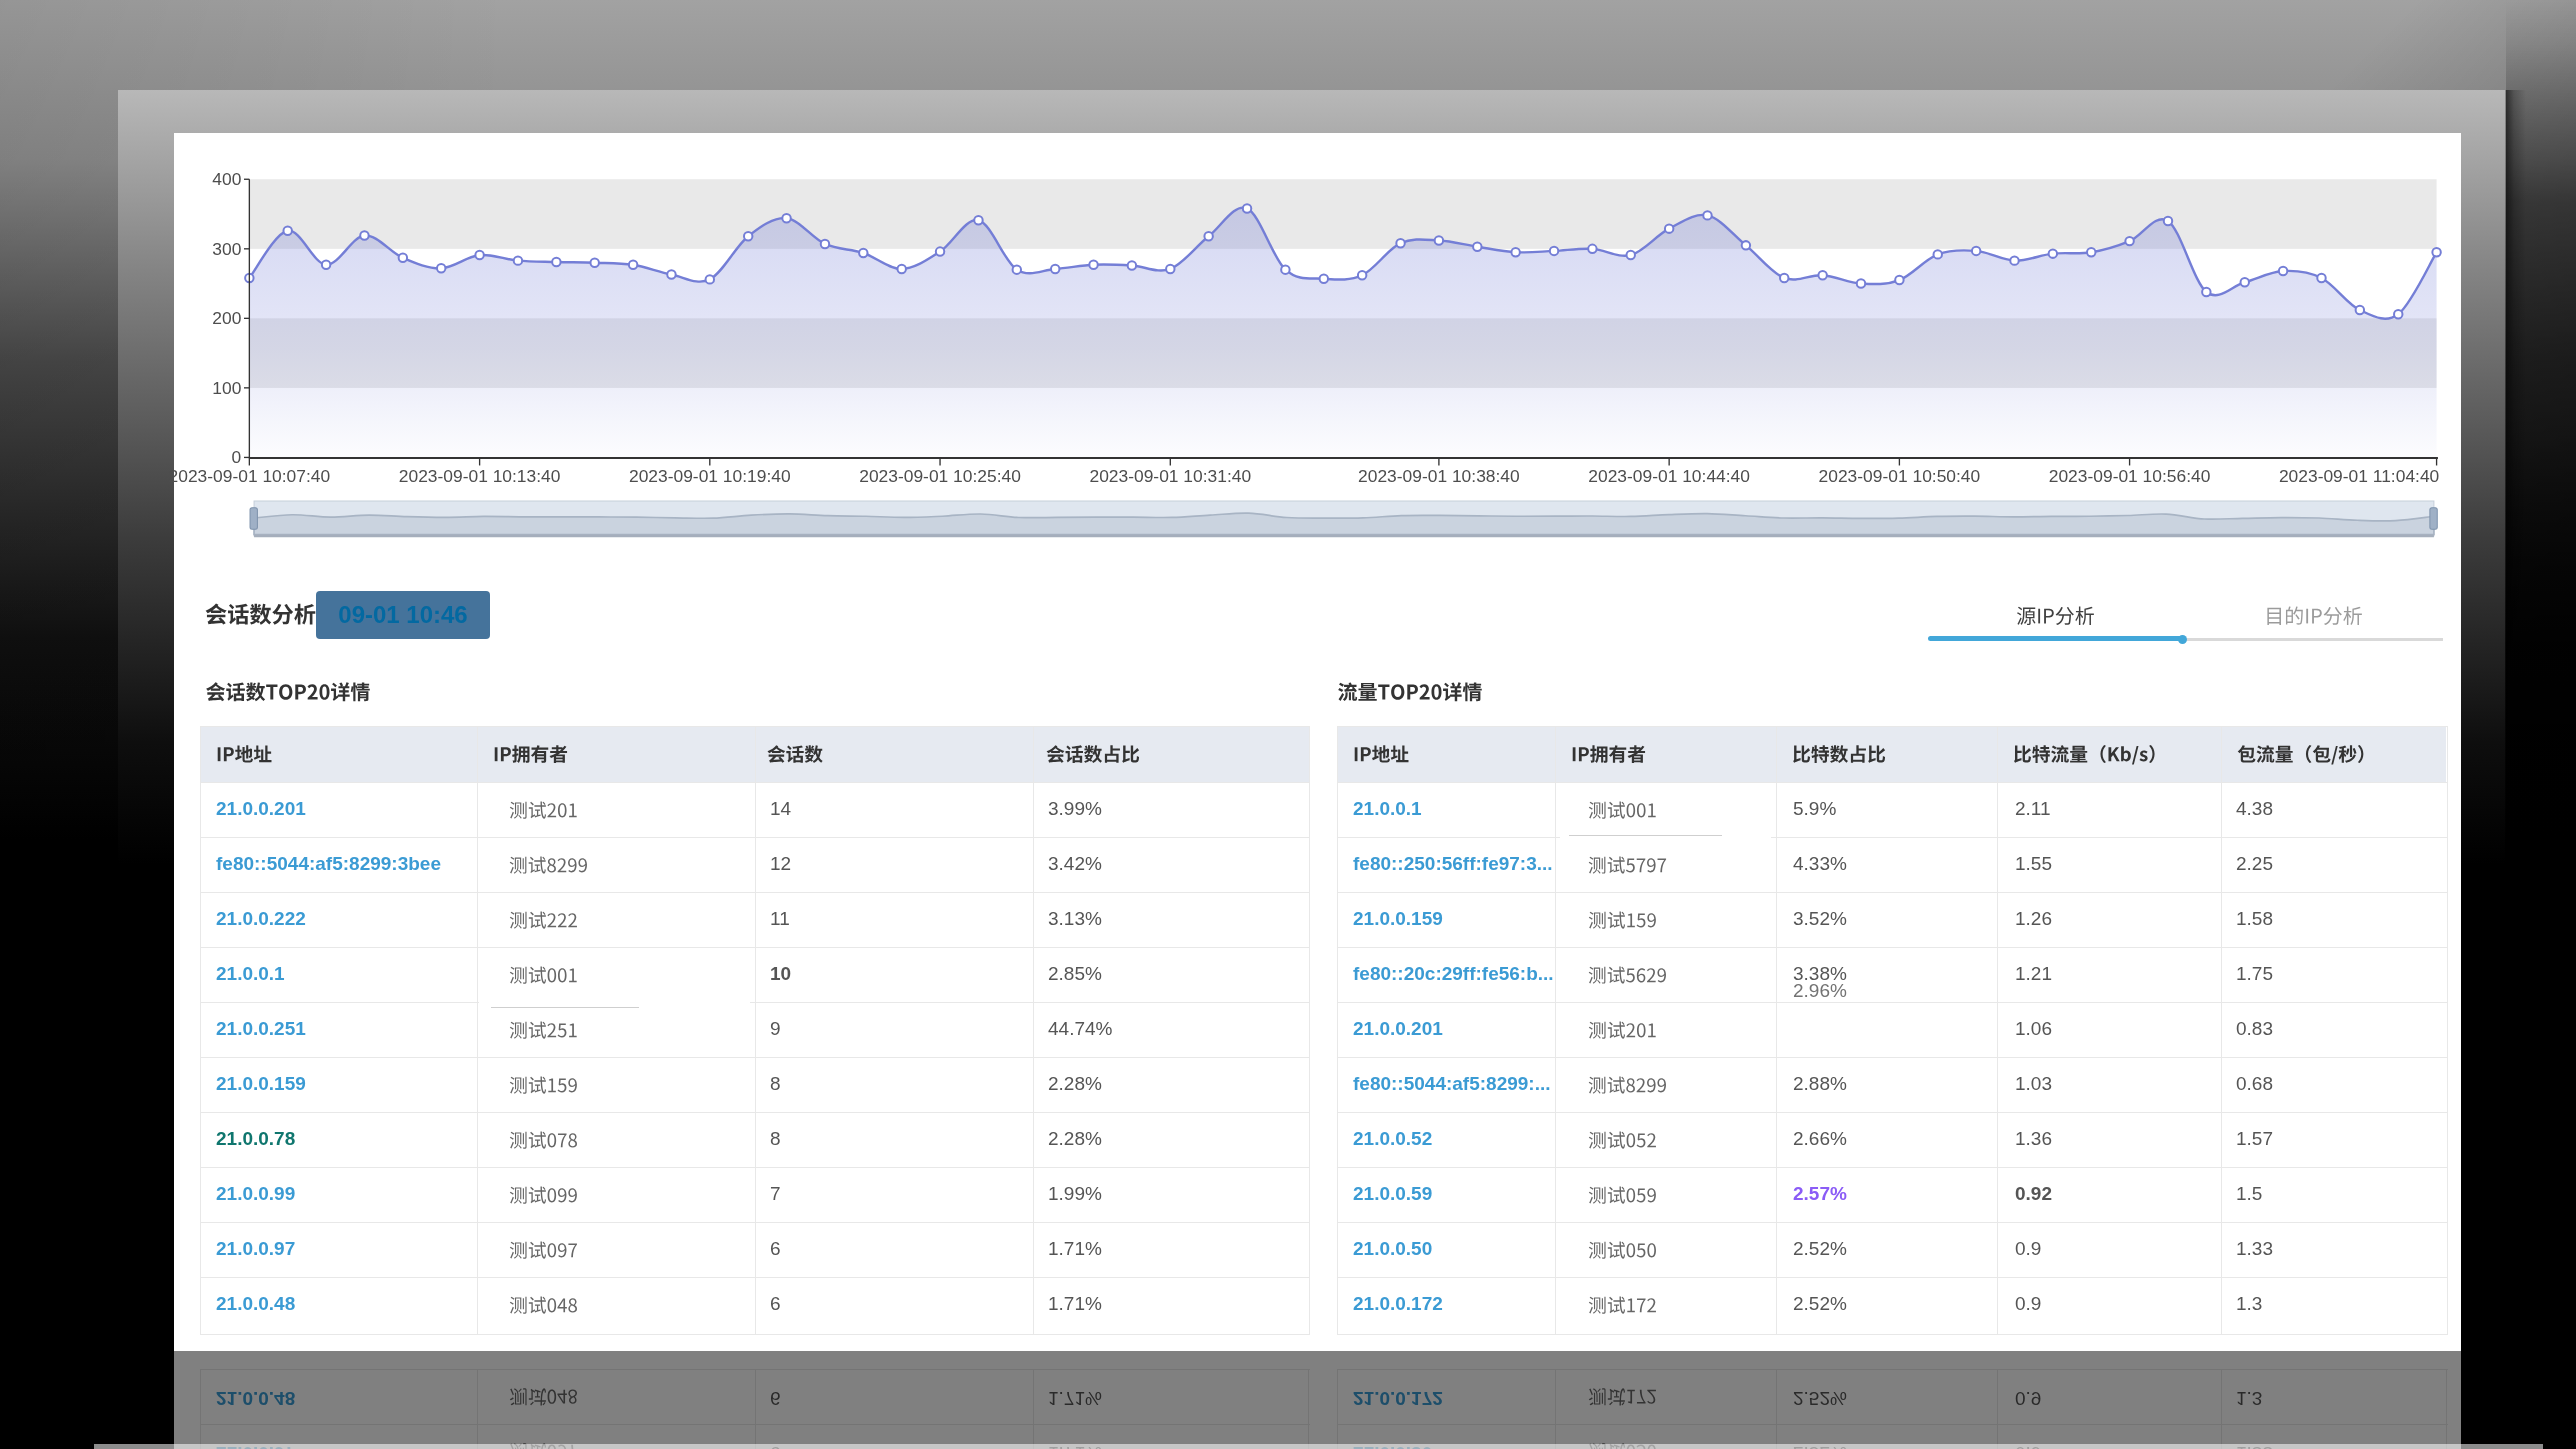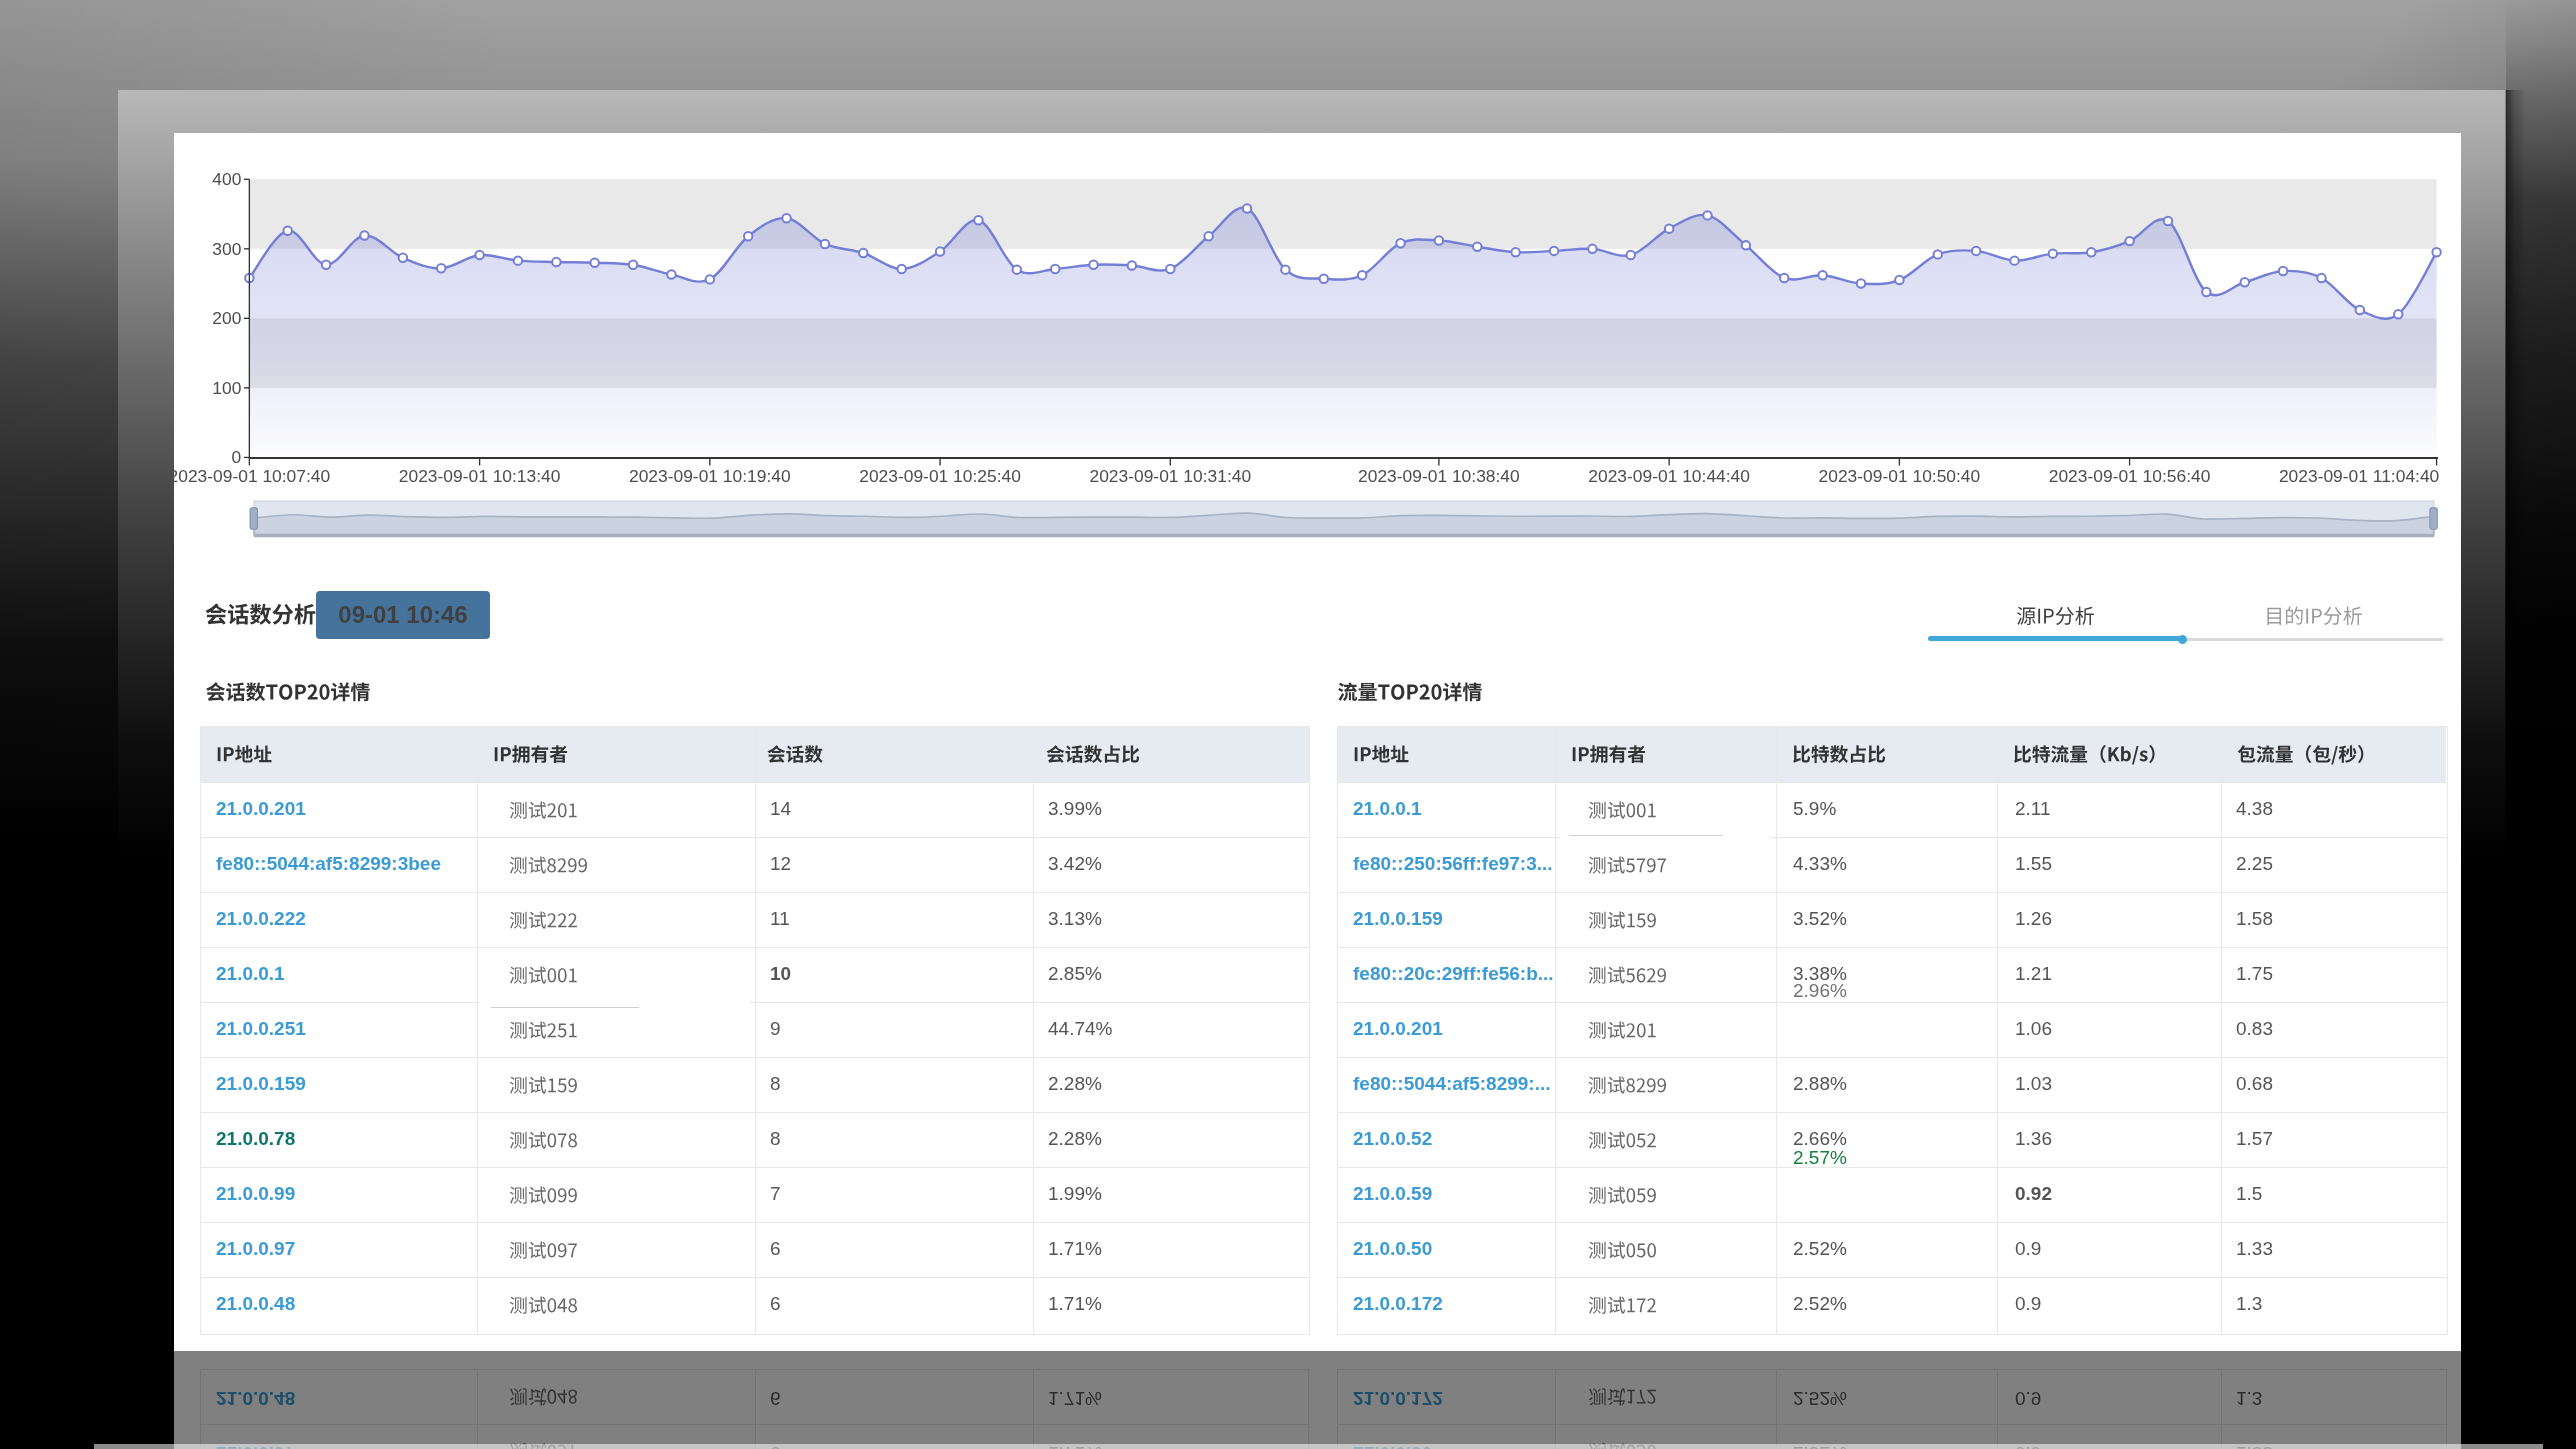--- a/index.html
+++ b/index.html
@@ -190,21 +190,21 @@
 <svg class="gs" style="left:31px;top:468px;" width="111" height="29" viewBox="0 0 165.0 42.9">
       <g fill="#333333" transform="translate(0,32.01) scale(0.03300,-0.03300)">
         <use href="#g4f1ab" x="0"></use>
         <use href="#g8bddb" x="1000"></use>
         <use href="#g6570b" x="2000"></use>
         <use href="#g5206b" x="3000"></use>
         <use href="#g6790b" x="4000"></use>
       </g>
     </svg>
     <div style="position:absolute;left:142px;top:458px;width:174px;height:48px;background:#45739b;border-radius:4px"></div>
-    <div class="t" style="left:142px;top:458px;width:174px;height:48px;line-height:48px;text-align:center;color:#404040;font-weight:bold;font-size:24px">09-01 10:46</div>
+    <div class="t" style="left:142px;top:458px;width:174px;height:48px;line-height:48px;text-align:center;color:#0369a1;font-weight:bold;font-size:24px">09-01 10:46</div>
     <svg class="gs" style="left:1842px;top:471px;" width="79" height="26" viewBox="0 0 117.8 39.0">
       <g fill="#404040" transform="translate(0,29.10) scale(0.03000,-0.03000)">
         <use href="#g6e90r" x="0"></use>
         <use href="#g0049r" x="1000"></use>
         <use href="#g0050r" x="1293"></use>
         <use href="#g5206r" x="1926"></use>
         <use href="#g6790r" x="2926"></use>
       </g>
     </svg>
     <svg class="gs" style="left:2090px;top:471px;" width="99" height="26" viewBox="0 0 147.8 39.0">
@@ -557,21 +557,21 @@
     <div class="t" style="left:1179px;top:1050px;font-size:19px;color:#3b9bd4;font-weight:bold;white-space:nowrap">21.0.0.59</div>
     <svg class="gs" style="left:1414px;top:1051px;" width="69" height="24.4" viewBox="0 0 102.6 36.4">
       <g fill="#666666" transform="translate(0,27.16) scale(0.02800,-0.02800)">
         <use href="#g6d4br" x="0"></use>
         <use href="#g8bd5r" x="1000"></use>
         <use href="#g0030r" x="2000"></use>
         <use href="#g0035r" x="2555"></use>
         <use href="#g0039r" x="3110"></use>
       </g>
     </svg>
-    <div class="t" style="left:1619px;top:1014px;font-size:19px;color:#15803d;font-weight:normal;white-space:nowrap">2.57%</div>
+    <div class="t" style="left:1619px;top:1050px;font-size:19px;color:#8b5cf6;font-weight:bold;white-space:nowrap">2.57%</div>
     <div class="t" style="left:1841px;top:1050px;font-size:19px;color:#555555;font-weight:bold;white-space:nowrap">0.92</div>
     <div class="t" style="left:2062px;top:1050px;font-size:19px;color:#555555;font-weight:normal;white-space:nowrap">1.5</div>
     <div class="t" style="left:42px;top:1105px;font-size:19px;color:#3b9bd4;font-weight:bold;white-space:nowrap">21.0.0.97</div>
     <svg class="gs" style="left:335px;top:1106px;" width="69" height="24.4" viewBox="0 0 102.6 36.4">
       <g fill="#666666" transform="translate(0,27.16) scale(0.02800,-0.02800)">
         <use href="#g6d4br" x="0"></use>
         <use href="#g8bd5r" x="1000"></use>
         <use href="#g0030r" x="2000"></use>
         <use href="#g0039r" x="2555"></use>
         <use href="#g0037r" x="3110"></use>

